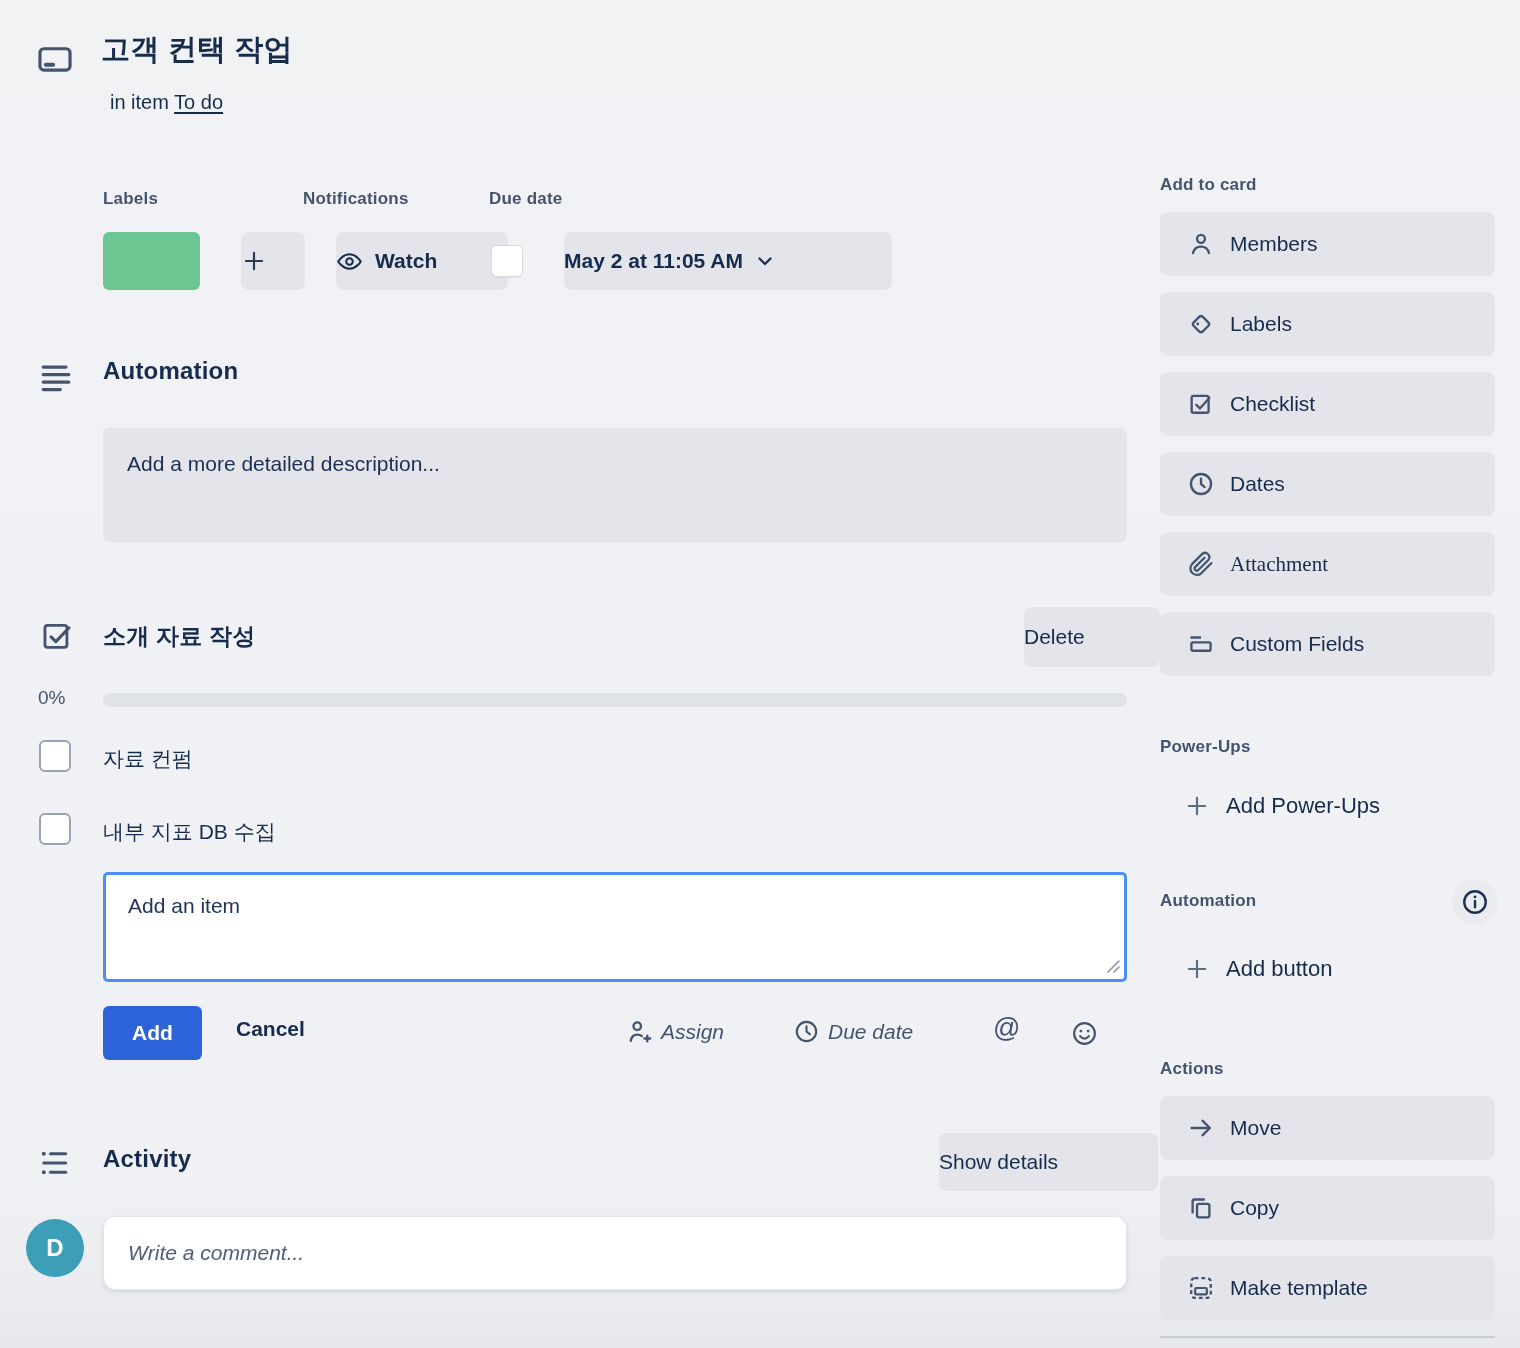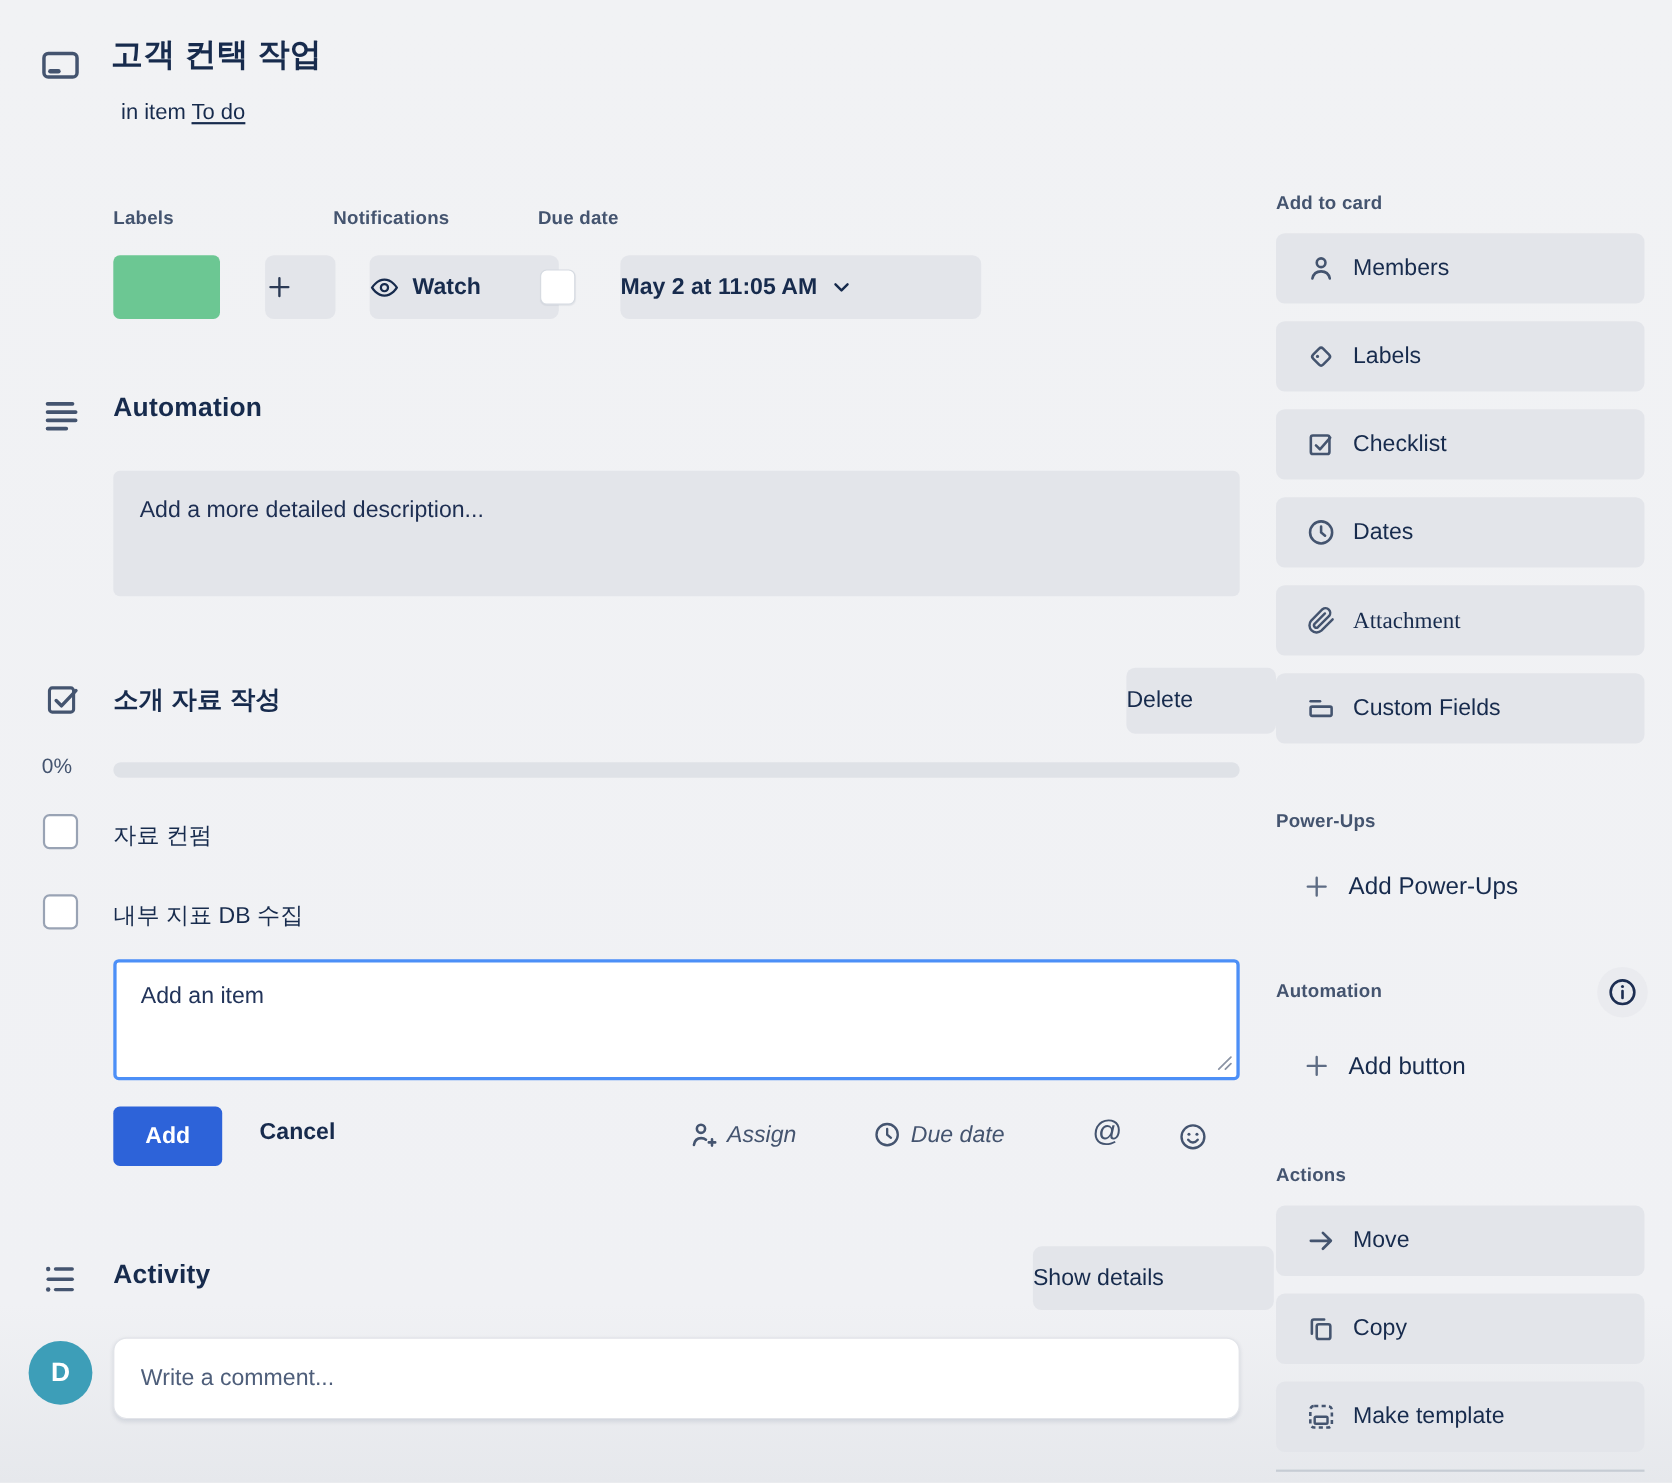--- a/index.html
+++ b/index.html
@@ -90,21 +90,21 @@
   .show-details-btn { left:906px; top:1133px; width:219px; height:58px; font-weight:500; }
   .avatar {
     left:26px; top:1219px; width:58px; height:58px; border-radius:50%;
     background:#3D9EB8; color:#fff; font-size:24px; font-weight:700;
     display:flex; align-items:center; justify-content:center; cursor:pointer;
   }
   .comment-input {
     left:103px; top:1216px; width:1024px; height:74px;
     background:#fff; border:1px solid #E2E4E9; border-radius:12px;
     box-shadow:0 2px 4px rgba(9,30,66,.10);
-    font-family:inherit; font-size:21px; color:#172B4D; padding:0 24px; outline:none; cursor:text;
+    font-family:inherit; font-size:21px; color:#172B4D; padding:0 24px; outline:none; cursor:text;font-style:italic;
   }
   .comment-input::placeholder { color:#4E5E7A; opacity:1; }
 
   
   .sidebar-header { font-size:17px; font-weight:700; color:#44546F; letter-spacing:.2px; }
   .sh-addtocard { left:1160px; top:175px; }
   .sh-powerups { left:1160px; top:737px; }
   .sh-automation { left:1160px; top:891px; }
   .sh-actions { left:1160px; top:1059px; }
   .side-btn {

